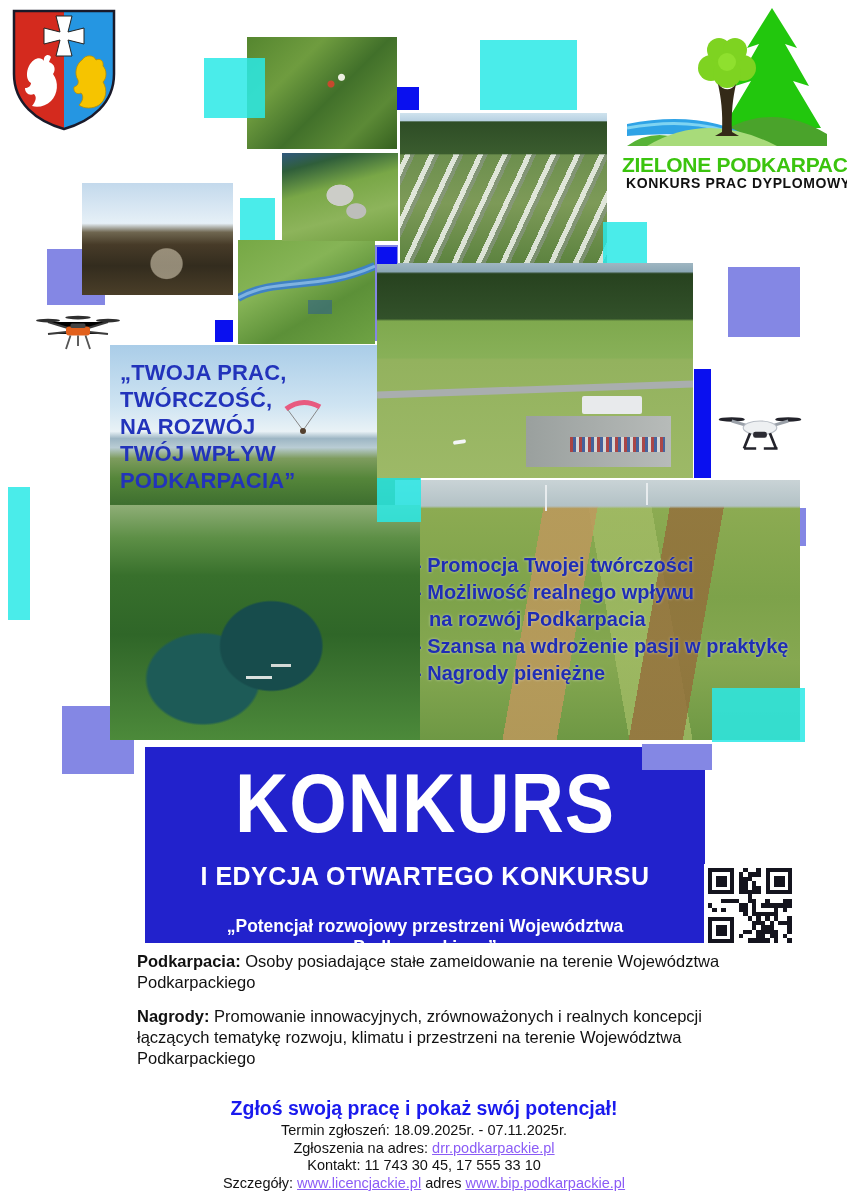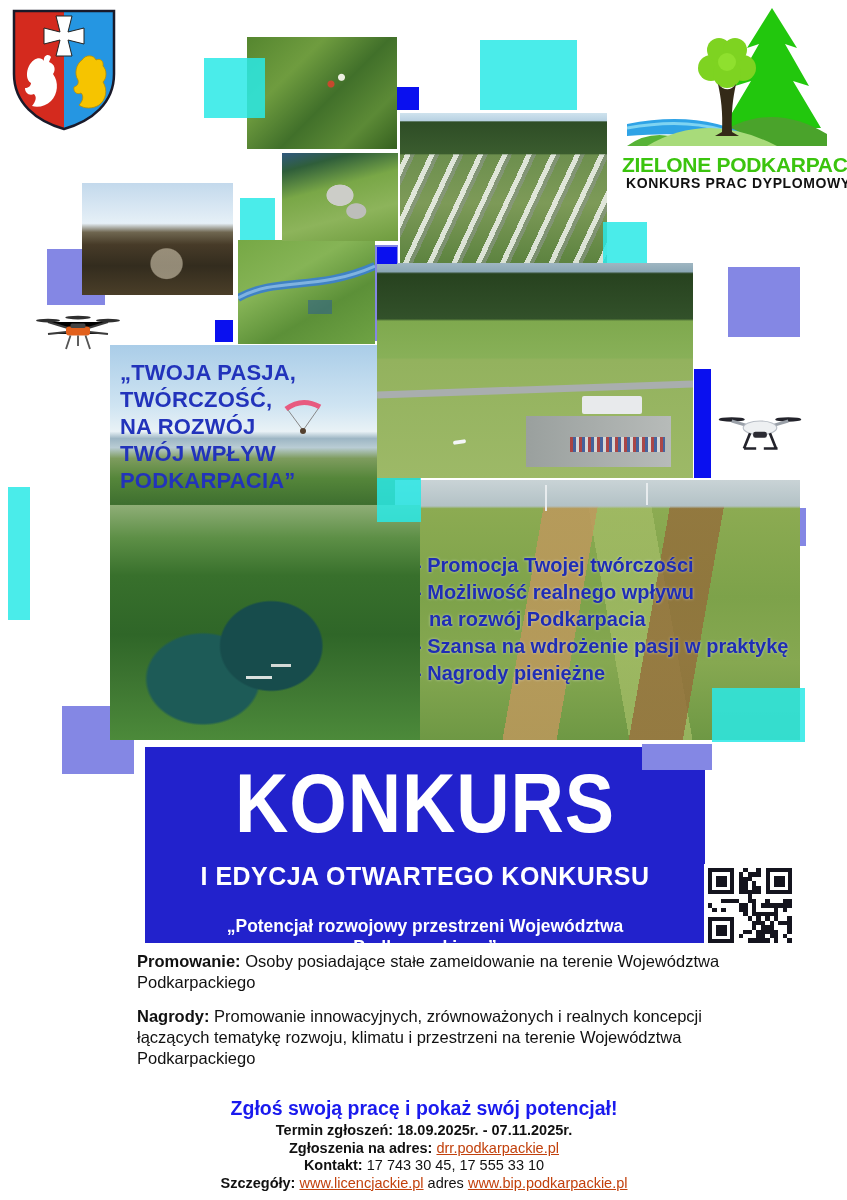--- a/index.html
+++ b/index.html
@@ -51,22 +51,22 @@
   .banner-sub{font-size:26px;font-weight:bold;letter-spacing:.5px;transform:scaleX(.96);margin-top:16px}
   .banner-theme{font-size:18px;font-weight:bold;transform:scaleX(.97);margin-top:24px}
 
   .bodytext{font-size:16.5px;line-height:21px;width:596px}
   .bodytext p{margin:0 0 13px 0}
   .bodytext .lead{font-weight:bold}
   .bodytext b{font-weight:bold}
 
   .cta{color:#1a1aee;font-weight:bold;font-size:19.5px;text-align:center}
   .contact{font-size:14.5px;line-height:17.5px;text-align:center}
-  .contact b{font-weight:bold}
-  .contact a{color:#c2410c;text-decoration:underline}
+  .contact b{font-weight:normal}
+  .contact a{color:#8b5cf6;text-decoration:underline}
 
   .logo-title{color:#3bc40e;font-weight:bold;font-size:21px;letter-spacing:-.3px;white-space:nowrap}
   .logo-sub{color:#111;font-weight:bold;font-size:14px;letter-spacing:.6px;white-space:nowrap}
 
   .qr{background:#fff;outline:4px solid #fff}
   .qr i{position:absolute;background:#14141e}
   .qf{position:absolute;width:26px;height:26px;border:4.5px solid #14141e;box-sizing:border-box;background:#fff}
   .qf::after{content:"";position:absolute;inset:3.5px;background:#14141e}
 </style>
 </head>
@@ -143,21 +143,21 @@
     <div class="abs" style="right:9%;bottom:12%;width:30%;height:7%;background:repeating-linear-gradient(90deg,#a33 0 3px,#359 3px 6px,#ddd 6px 9px);opacity:.85"></div>
     <div class="abs" style="left:24%;bottom:16%;width:13px;height:4px;background:#f4f6f8;border-radius:2px;transform:rotate(-8deg)"></div>
   </div>
   <div class="abs photo p-g" style="left:110px;top:345px;width:310px;height:180px;z-index:2">
     <svg class="abs" style="left:172px;top:52px" width="46" height="42" viewBox="0 0 46 42">
       <path d="M4,12 Q20,0 38,10" stroke="#e85a80" stroke-width="5" fill="none"></path>
       <path d="M6,13 L20,32 M36,12 L22,32" stroke="#888" stroke-width="1"></path>
       <circle cx="21" cy="34" r="3" fill="#54402e"></circle>
     </svg>
     <div class="abs quote" style="left:10px;top:14px">
-      <div>„TWOJA PASJA,</div>
+      <div>„TWOJA PRAC,</div>
       <div>TWÓRCZOŚĆ,</div>
       <div>NA ROZWÓJ</div>
       <div>TWÓJ WPŁYW</div>
       <div>PODKARPACIA”</div>
     </div>
   </div>
   <div class="abs photo p-i" style="left:395px;top:480px;width:405px;height:260px;z-index:2">
     <div class="abs" style="left:37%;top:2%;width:2px;height:26px;background:#e8ecee"></div>
     <div class="abs" style="left:62%;top:1%;width:2px;height:22px;background:#e8ecee"></div>
     <div class="abs why" style="left:20px;top:72px">
@@ -306,25 +306,25 @@
       <i style="left: 39.6px; top: 70.4px; width: 4.4px; height: 4.4px;"></i>
       <i style="left: 44px; top: 70.4px; width: 4.4px; height: 4.4px;"></i>
       <i style="left: 48.4px; top: 70.4px; width: 4.4px; height: 4.4px;"></i>
       <i style="left: 52.8px; top: 70.4px; width: 4.4px; height: 4.4px;"></i>
       <i style="left: 57.2px; top: 70.4px; width: 4.4px; height: 4.4px;"></i>
       <i style="left: 66px; top: 70.4px; width: 4.4px; height: 4.4px;"></i>
       <i style="left: 79.2px; top: 70.4px; width: 4.4px; height: 4.4px;"></i>
     </div>
 
   <div class="abs bodytext" style="left:137px;top:951px">
-    <p><b>Promowanie:</b> <span>Osoby posiadające stałe zameldowanie na terenie Województwa Podkarpackiego</span></p>
+    <p><b>Podkarpacia:</b> <span>Osoby posiadające stałe zameldowanie na terenie Województwa Podkarpackiego</span></p>
     <p><b>Nagrody:</b> <span>Promowanie innowacyjnych, zrównoważonych i realnych koncepcji łączących tematykę rozwoju, klimatu i przestrzeni na terenie Województwa Podkarpackiego</span></p>
   </div>
 
   <div class="abs cta" style="left:137px;top:1097px;width:574px">Zgłoś swoją pracę i pokaż swój potencjał!</div>
   <div class="abs contact" style="left:137px;top:1122px;width:574px">
     <div><b>Termin zgłoszeń:</b> <b>18.09.2025r. - 07.11.2025r.</b></div>
     <div><b>Zgłoszenia na adres:</b> <a href="#">drr.podkarpackie.pl</a></div>
-    <div><b>Kontakt:</b> <span>17 743 30 45, 17 555 33 10</span></div>
+    <div><b>Kontakt:</b> <span>11 743 30 45, 17 555 33 10</span></div>
     <div><b>Szczegóły:</b> <a href="#">www.licencjackie.pl</a> <span>adres</span> <a href="#">www.bip.podkarpackie.pl</a></div>
   </div>
 
 </div>
 
 </body></html>

